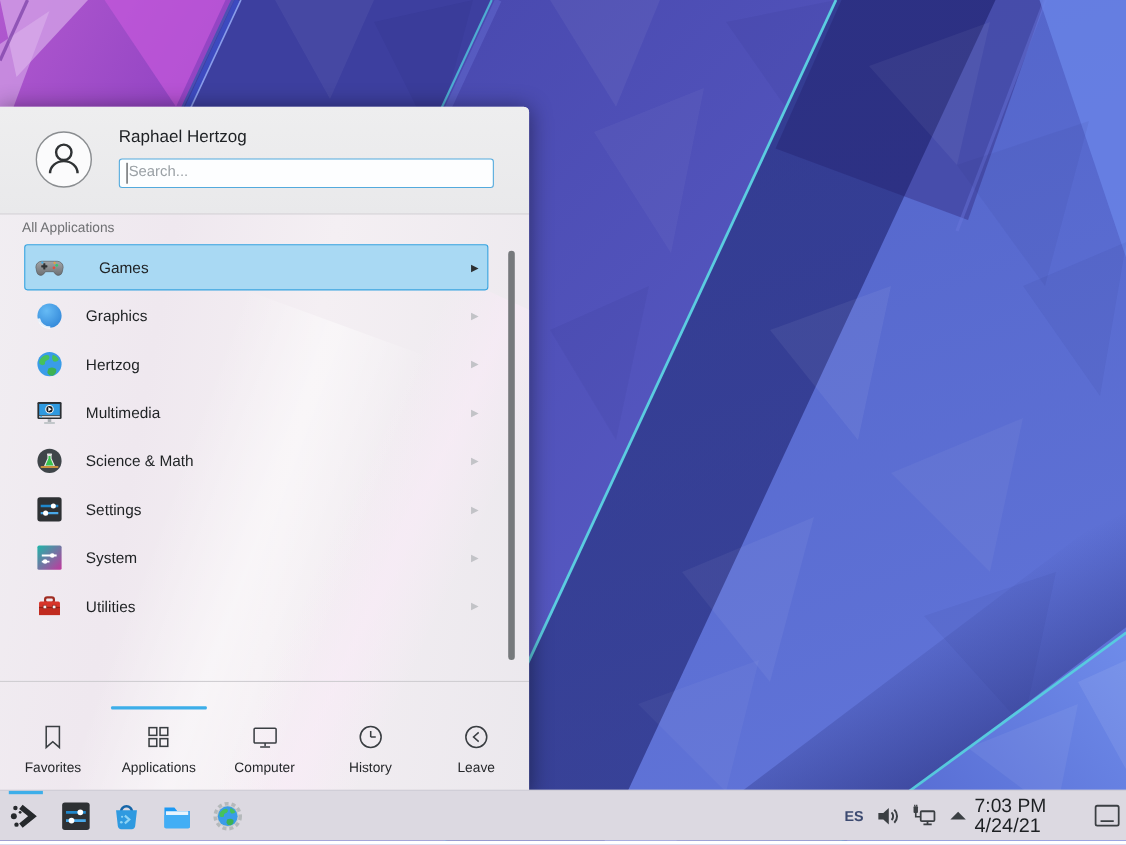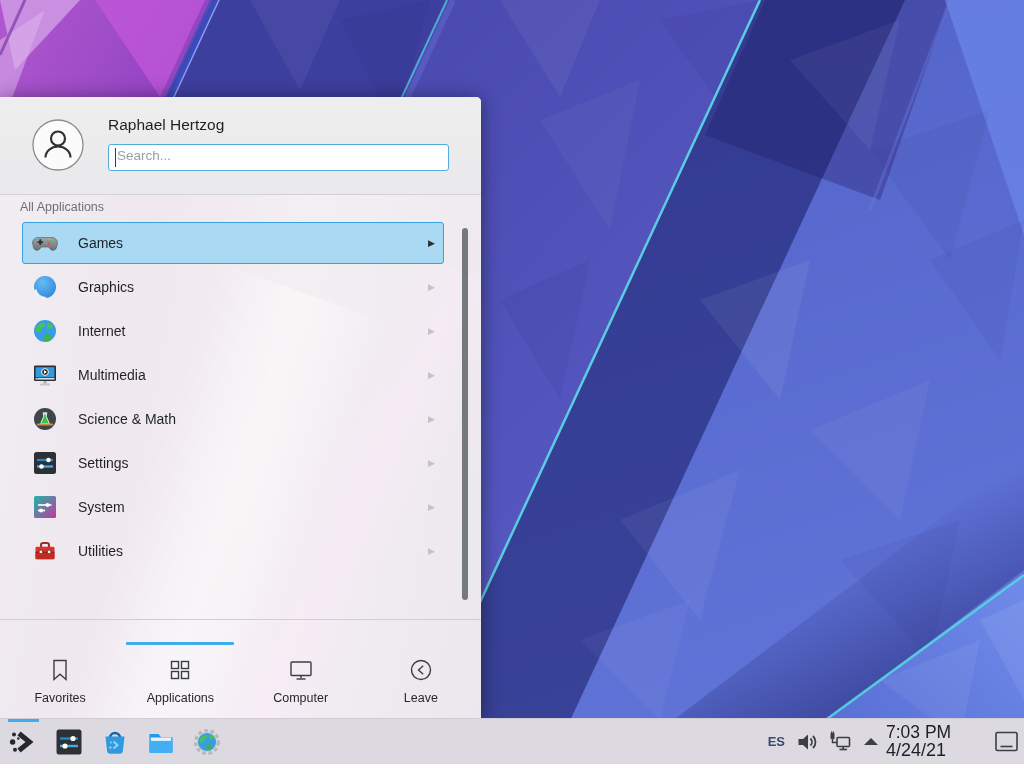--- a/index.html
+++ b/index.html
@@ -20,21 +20,21 @@
   #search-input{width:100%;height:100%;box-sizing:border-box;border:1.5px solid #53aadd;
     border-radius:3px;background:#fdfeff;font-family:"Liberation Sans",sans-serif;
     font-size:13.5px;padding:0 0 4px 8px;color:#0f766e;outline:none;}
   #search-input::placeholder{color:#9ba1a6;}
   #search-caret{position:absolute;left:7px;top:4px;width:1px;height:19px;background:#3a3d40;}
 
   #section-label{position:absolute;left:20px;top:103px;font-size:12.5px;color:#6f7073;}
   #menu-list{position:absolute;left:0;top:121px;right:0;height:402px;overflow:hidden;padding-top:4px;box-sizing:content-box;}
   .menu-item{position:relative;height:40px;margin:0 37px 2px 22px;display:flex;align-items:center;
     padding-left:9px;border-radius:3px;border:1px solid transparent;}
-  .menu-item.selected{background:#a9d9f3;border:1px solid #36a3e0;}
+  .menu-item.selected{background:#a9d9f3;border:1px solid #36a3e0;gap:12px;}
   .cat-icon{width:26px;height:26px;flex:0 0 26px;}
   .cat-label{margin-left:20px;font-size:14px;color:#1f2224;}
   .cat-arrow{position:absolute;right:8px;top:50%;transform:translateY(-50%);font-size:9px;color:#c2c3c7;}
   .cat-arrow::after{content:"▶";}
   .menu-item.selected .cat-arrow{color:#2c2f31;}
   #menu-scrollbar{position:absolute;right:13px;top:131px;width:6px;height:372px;background:#76797c;border-radius:3px;}
 
   #menu-footer{position:absolute;left:0;right:0;bottom:0;height:102px;border-top:1px solid #d0ced2;display:flex;align-items:center;}
   .tab{flex:1;display:flex;flex-direction:column;align-items:center;}
   .tab-indicator{height:3px;width:90%;margin-top:4px;border-radius:1px;background:transparent;}
@@ -203,21 +203,21 @@
         <span class="cat-arrow"></span>
       </div>
 
       <div class="menu-item">
         <svg class="cat-icon" viewBox="0 0 26 26">
           <circle cx="13" cy="13" r="11" fill="#3a9ce8"></circle>
           <path d="M5,8 q3,-4 7,-3 q2,2 0,4 q-4,1 -3,4 q-2,2 -5,0 q-1,-3 1,-5z" fill="#46c15c"></path>
           <path d="M16,4.5 q4,1 5.5,4.5 q-2,2.5 -5,1.5 q-2,-3 -0.5,-6z" fill="#46c15c"></path>
           <path d="M12,17 q4,-2 7,0.5 q1,4 -3,6 q-4,0.5 -5,-3z" fill="#3db253"></path>
         </svg>
-        <span class="cat-label">Internet</span>
+        <span class="cat-label">Hertzog</span>
         <span class="cat-arrow"></span>
       </div>
 
       <div class="menu-item">
         <svg class="cat-icon" viewBox="0 0 26 26">
           <rect x="2" y="3.5" width="22" height="15.5" rx="1.2" fill="#2b2f33"></rect>
           <rect x="3.6" y="5.2" width="18.8" height="10.2" fill="#2f9ae0"></rect>
           <circle cx="13" cy="10" r="3.4" fill="#1b1e20" stroke="#ffffff" stroke-width="1"></circle>
           <polygon points="11.9,8 15,10 11.9,12" fill="#ffffff"></polygon>
           <rect x="3.6" y="16" width="18.8" height="1.6" fill="#d8dadc"></rect>
@@ -317,20 +317,29 @@
           <rect x="4" y="6" width="20" height="13.5" rx="1" fill="none" stroke="#3a3e42" stroke-width="1.4"></rect>
           <line x1="14" y1="19.5" x2="14" y2="22.5" stroke="#3a3e42" stroke-width="1.4"></line>
           <line x1="9.5" y1="23" x2="18.5" y2="23" stroke="#3a3e42" stroke-width="1.4"></line>
         </svg>
         <div class="tab-label">Computer</div>
       </div>
       <div class="tab">
         <div class="tab-indicator"></div>
         <svg class="tab-icon" viewBox="0 0 28 28">
           <circle cx="14" cy="14" r="9.5" fill="none" stroke="#3a3e42" stroke-width="1.4"></circle>
+          <line x1="14" y1="14" x2="14" y2="8.6" stroke="#3a3e42" stroke-width="1.4"></line>
+          <line x1="14" y1="14" x2="18.6" y2="14" stroke="#3a3e42" stroke-width="1.4"></line>
+        </svg>
+        <div class="tab-label">History</div>
+      </div>
+      <div class="tab">
+        <div class="tab-indicator"></div>
+        <svg class="tab-icon" viewBox="0 0 28 28">
+          <circle cx="14" cy="14" r="9.5" fill="none" stroke="#3a3e42" stroke-width="1.4"></circle>
           <polyline points="16.2,9.8 11.5,14 16.2,18.2" fill="none" stroke="#3a3e42" stroke-width="1.4"></polyline>
         </svg>
         <div class="tab-label">Leave</div>
       </div>
     </div>
   </div>
 
   <div id="taskbar">
     <div id="task-indicator"></div>
 

